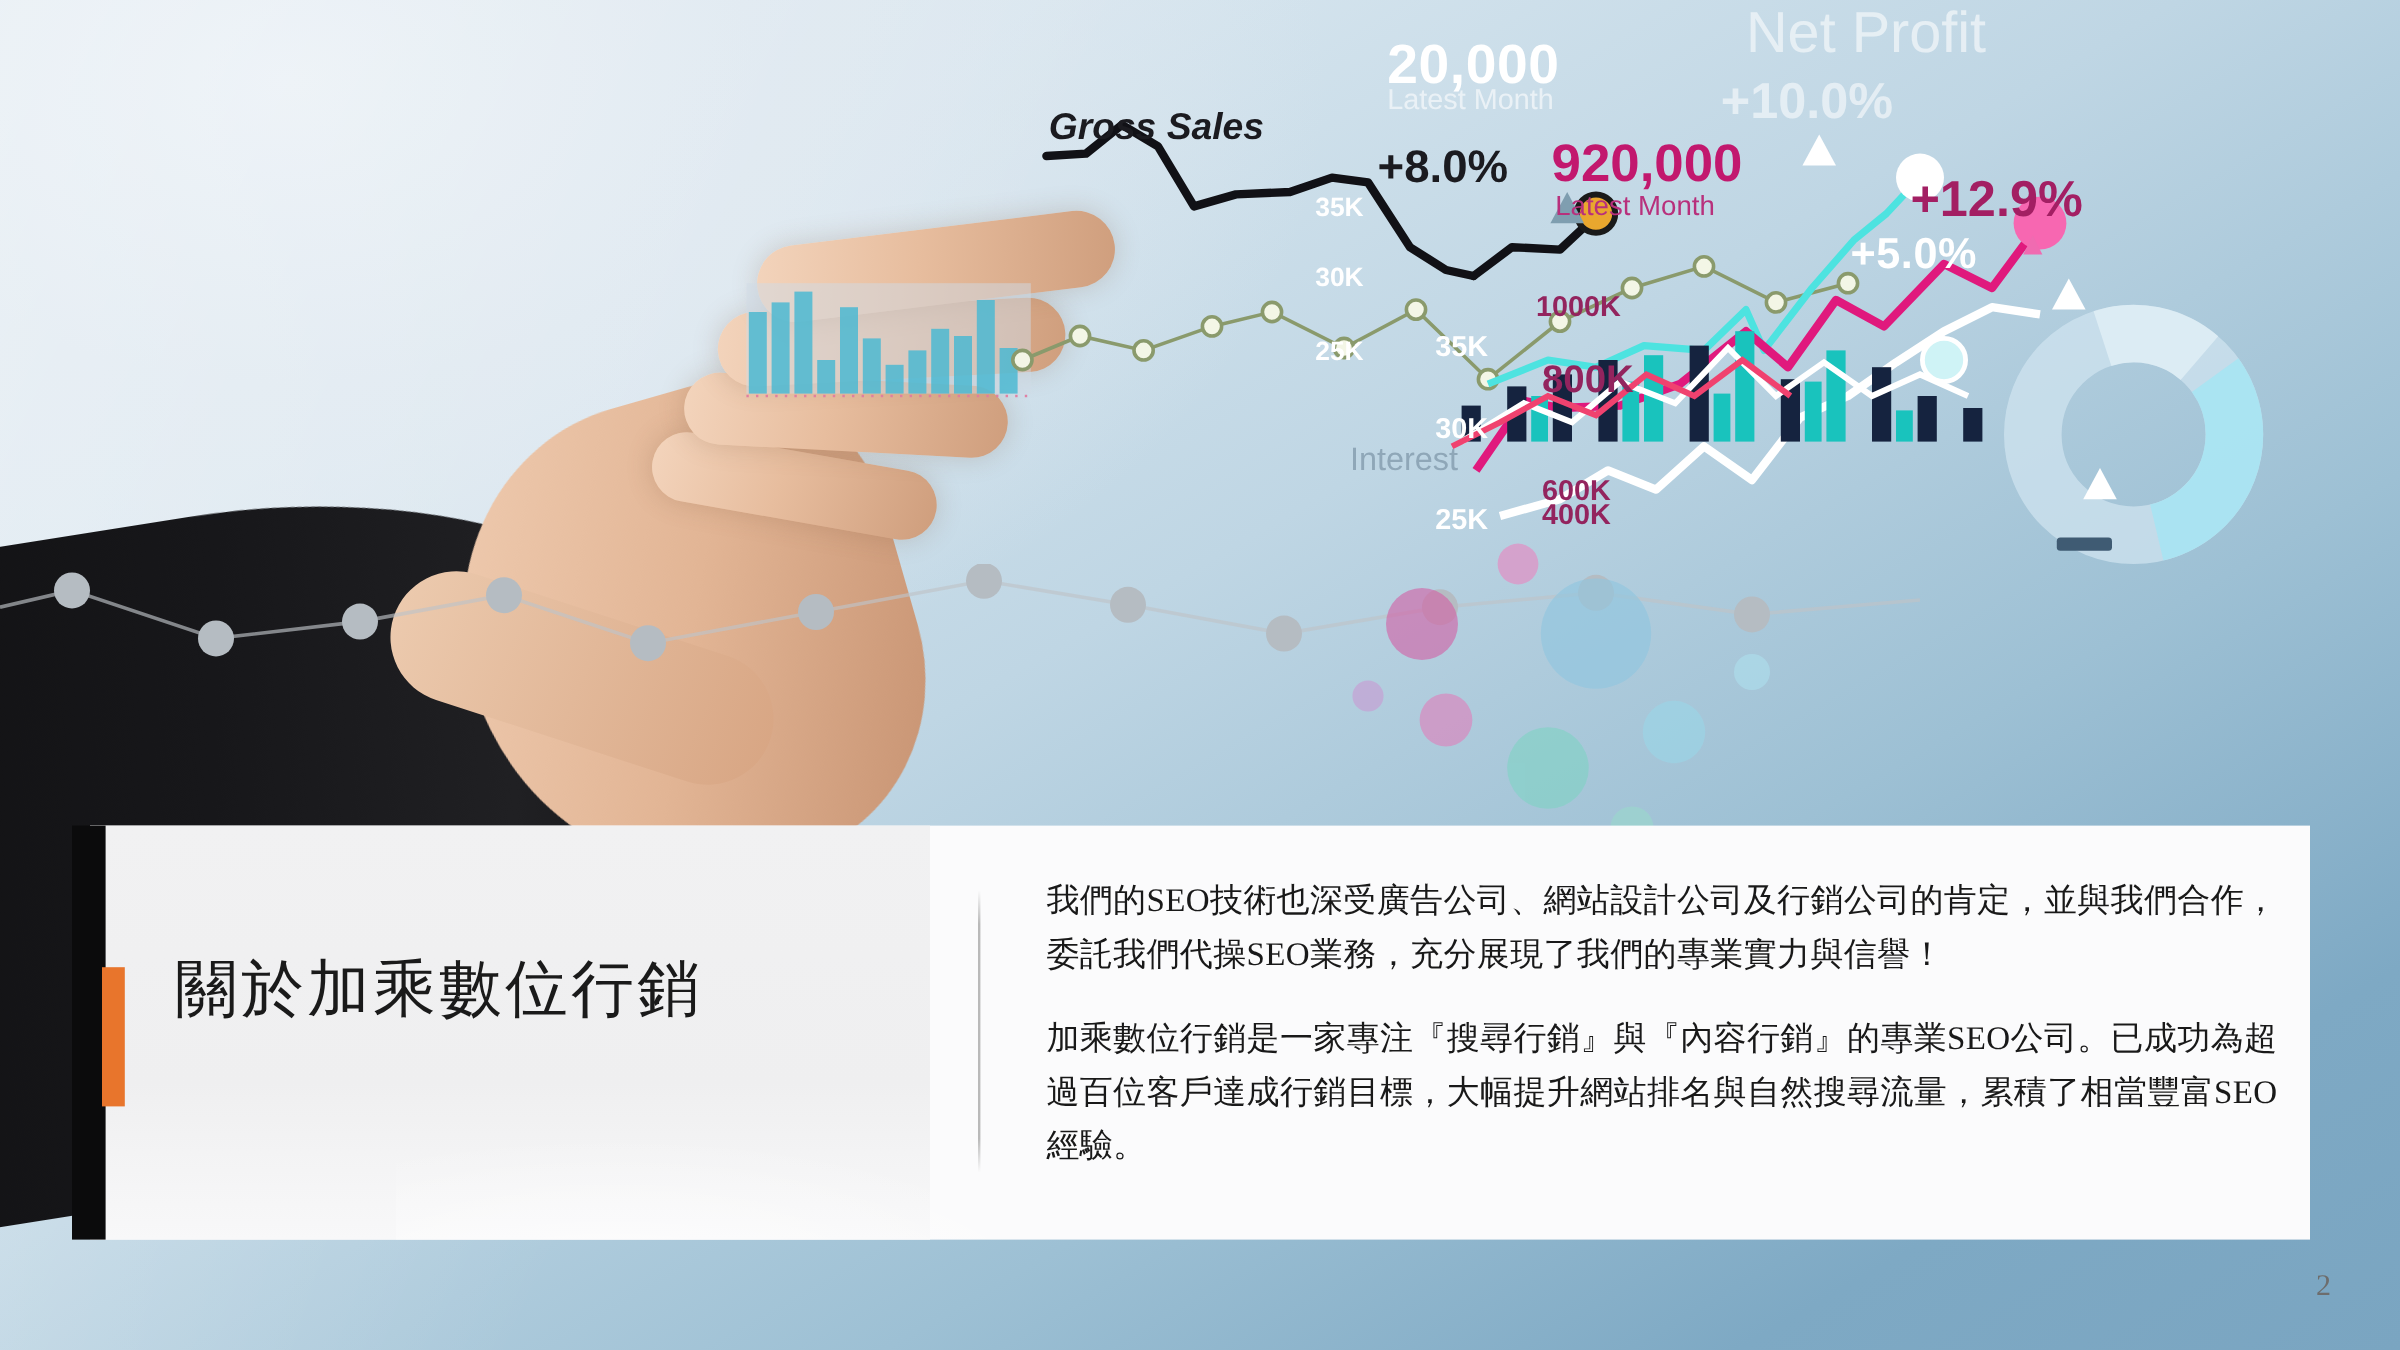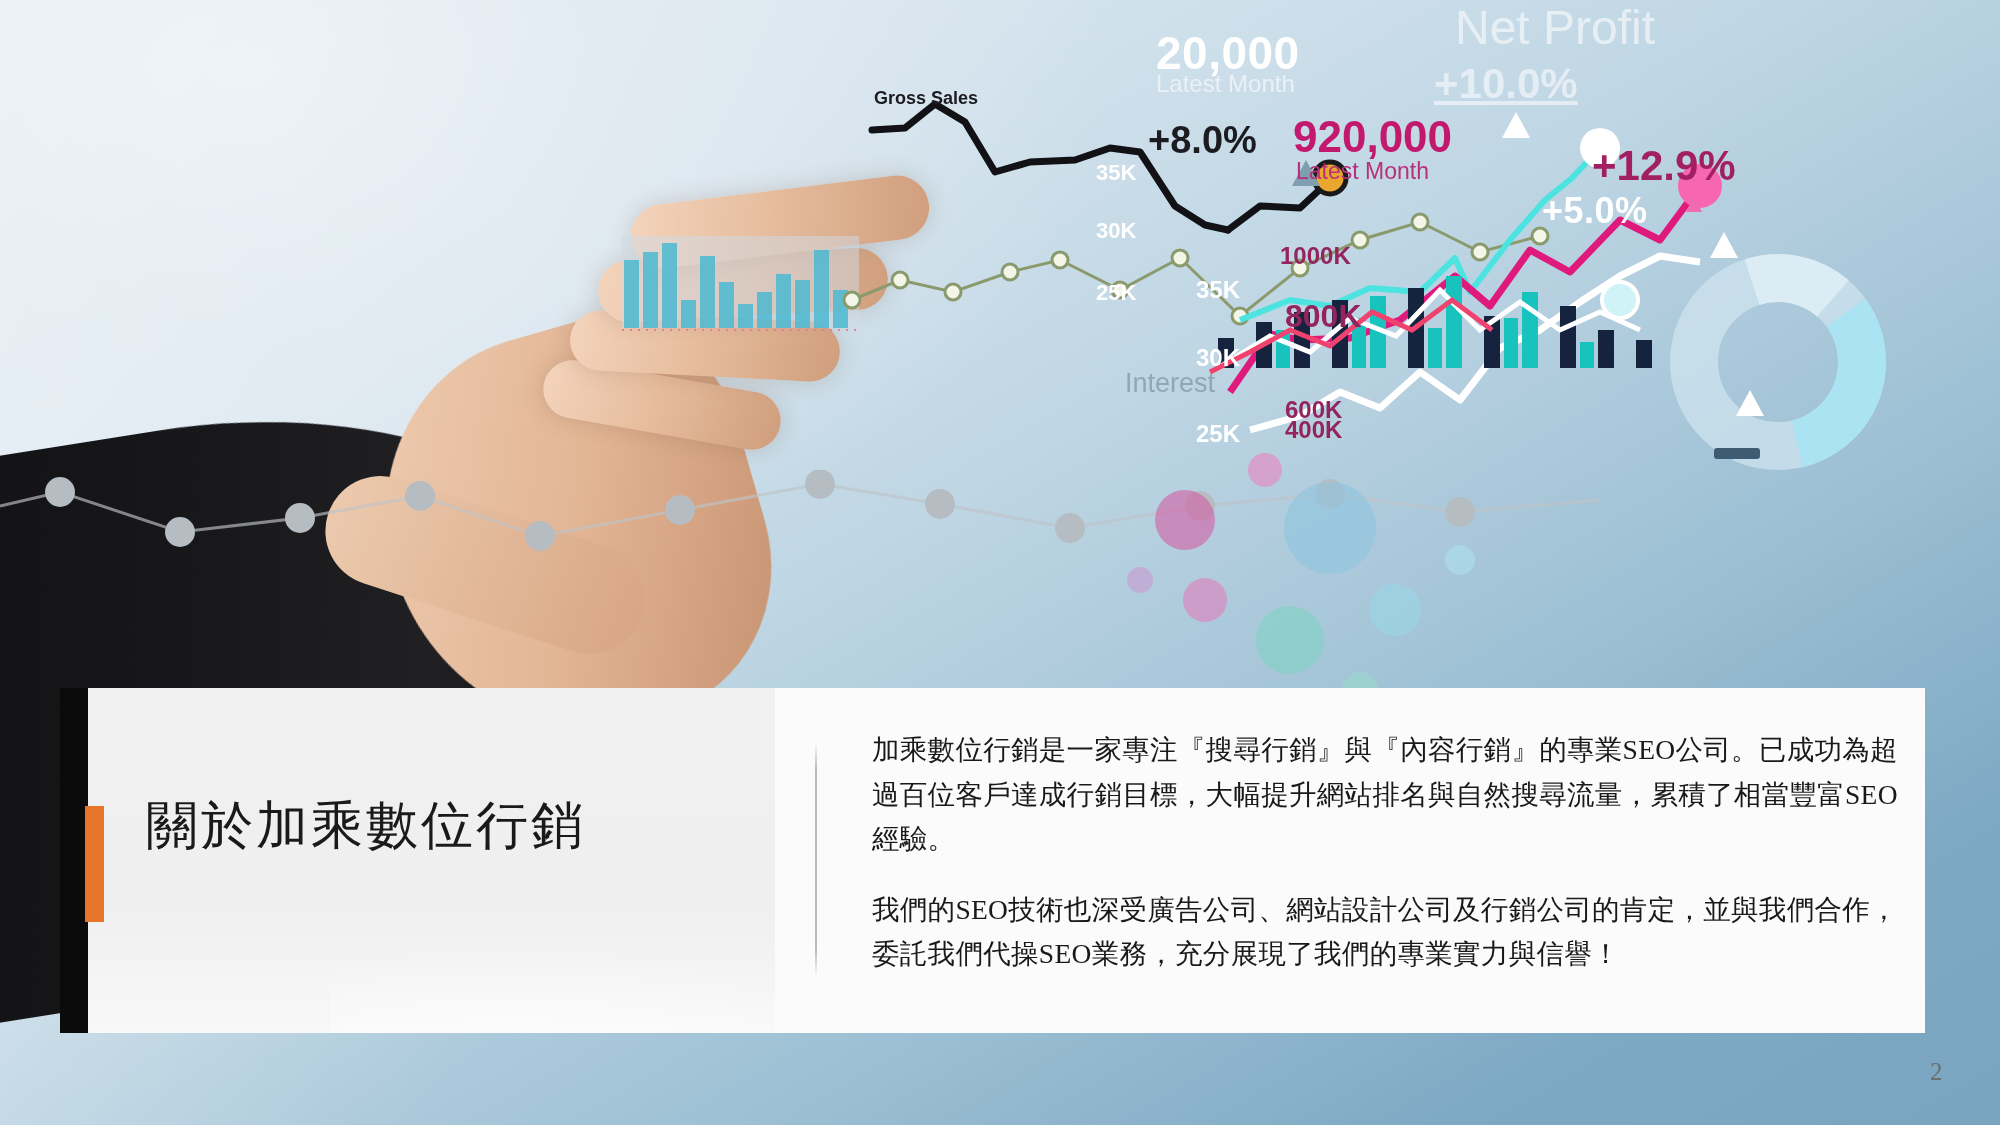--- a/index.html
+++ b/index.html
@@ -227,33 +227,33 @@
       <circle cx="1330" cy="528" r="46" fill="#8fc6e0"></circle>
       <circle cx="1205" cy="600" r="22" fill="#e07fbb"></circle>
       <circle cx="1290" cy="640" r="34" fill="#7fd3c4"></circle>
       <circle cx="1395" cy="610" r="26" fill="#9ad7e8"></circle>
       <circle cx="1140" cy="580" r="13" fill="#c99ad3"></circle>
       <circle cx="1460" cy="560" r="15" fill="#aee0ee"></circle>
       <circle cx="1360" cy="690" r="18" fill="#9ad9cc"></circle>
     </g>
   </svg>
 
-  <div class="lbl dk" style="left:874px;top:88px;font-size:18px;">Gross Sales</div>
+  <div class="lbl dk" style="left:874px;top:88px;font-size:31px;font-style:italic;">Gross Sales</div>
   <div class="lbl faint" style="left:1125px;top:368px;font-size:27px;color:#8fa7b8;">Interest</div>
   <div class="lbl sub-w" style="left:1455px;top:0px;font-size:48px;opacity:.82;">Net Profit</div>
 
   <div class="lbl big-w" style="left:1156px;top:26px;font-size:46px;">20,000</div>
   <div class="lbl sub-w" style="left:1156px;top:70px;font-size:24px;opacity:.9;">Latest Month</div>
 
   <div class="lbl dk" style="left:1148px;top:119px;font-size:38px;">+8.0%</div>
 
   <div class="lbl big-m" style="left:1293px;top:112px;font-size:44px;">920,000</div>
   <div class="lbl sub-m" style="left:1296px;top:158px;font-size:23px;">Latest Month</div>
 
-  <div class="lbl sub-w" style="left:1434px;top:60px;font-size:42px;font-weight:bold;opacity:.78;text-decoration:underline;">+10.0%</div>
+  <div class="lbl sub-w" style="left:1434px;top:60px;font-size:42px;font-weight:bold;opacity:.78;">+10.0%</div>
   <div class="lbl big-m" style="left:1592px;top:142px;font-size:42px;color:#a31f63;">+12.9%</div>
   <div class="lbl big-w" style="left:1542px;top:190px;font-size:36px;">+5.0%</div>
 
   <div class="lbl axis-w" style="left:1096px;top:160px;font-size:22px;">35K</div>
   <div class="lbl axis-w" style="left:1096px;top:218px;font-size:22px;">30K</div>
   <div class="lbl axis-w" style="left:1096px;top:280px;font-size:22px;">25K</div>
 
   <div class="lbl axis-w" style="left:1196px;top:276px;font-size:24px;">35K</div>
   <div class="lbl axis-w" style="left:1196px;top:344px;font-size:24px;">30K</div>
   <div class="lbl axis-w" style="left:1196px;top:420px;font-size:24px;">25K</div>
@@ -267,18 +267,18 @@
   <div class="panel-shade"></div>
   <div class="panel-swoosh"></div>
   <div class="blackbar"></div>
   <div class="accent"></div>
 
   <div class="title">關於加乘數位行銷</div>
 
   <div class="divider"></div>
 
   <div class="body">
+    <p>我們的SEO技術也深受廣告公司、網站設計公司及行銷公司的肯定，並與我們合作，委託我們代操SEO業務，充分展現了我們的專業實力與信譽！</p>
     <p>加乘數位行銷是一家專注『搜尋行銷』與『內容行銷』的專業SEO公司。已成功為超過百位客戶達成行銷目標，大幅提升網站排名與自然搜尋流量，累積了相當豐富SEO經驗。</p>
-    <p>我們的SEO技術也深受廣告公司、網站設計公司及行銷公司的肯定，並與我們合作，委託我們代操SEO業務，充分展現了我們的專業實力與信譽！</p>
   </div>
 
   <div class="pagenum">2</div>
 </div>
 
 </body></html>

